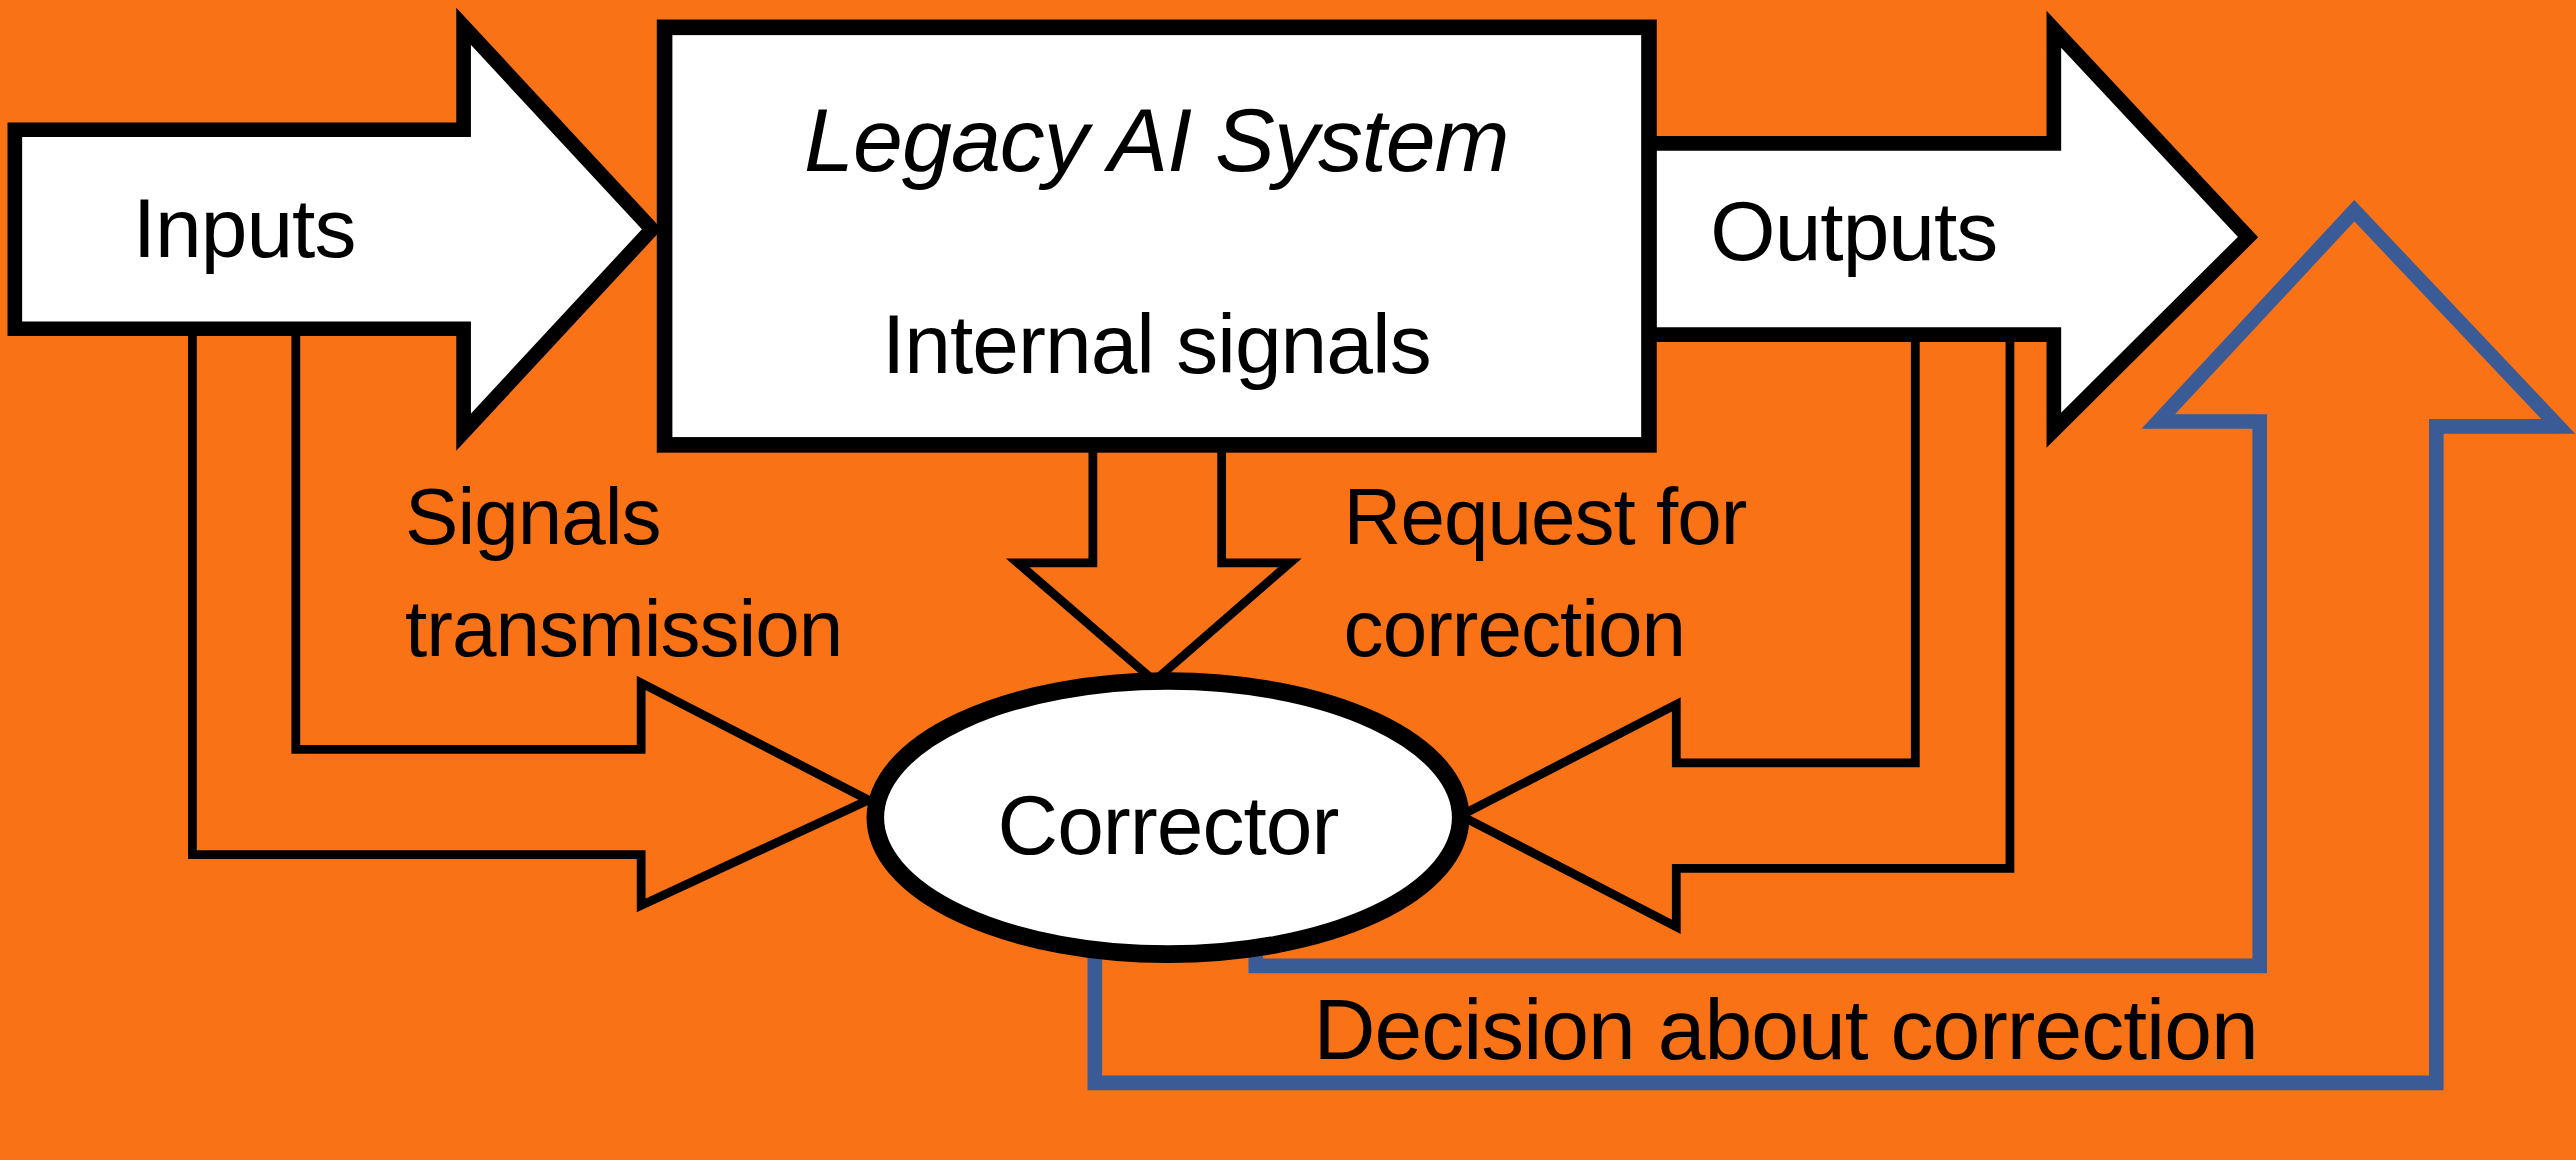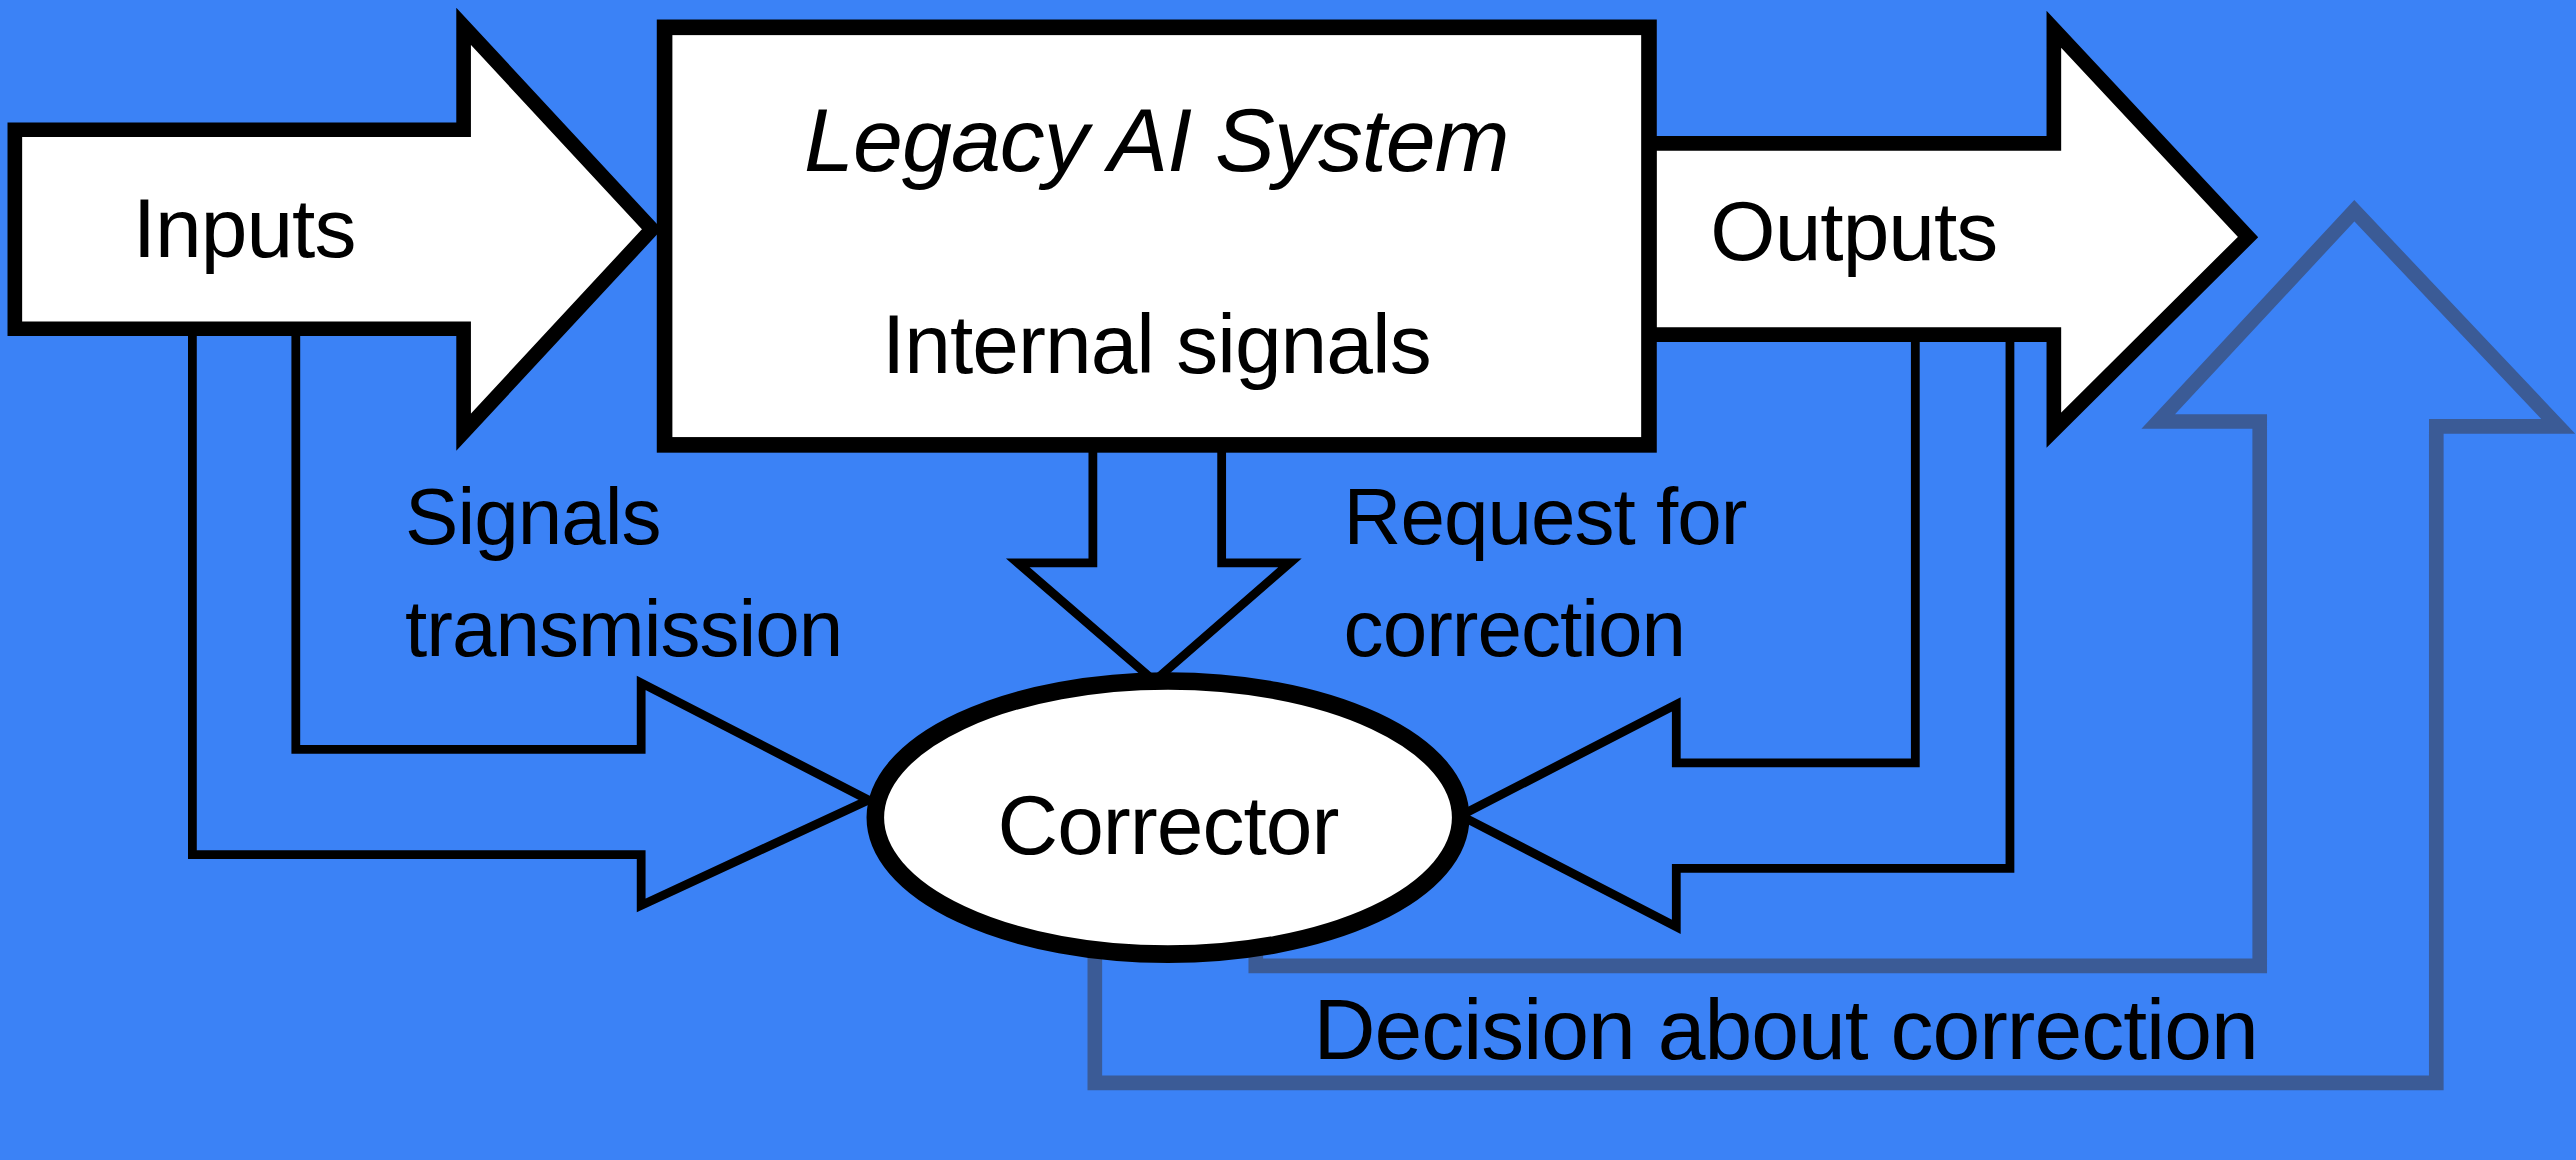--- a/index.html
+++ b/index.html
@@ -4,21 +4,21 @@
 <style>
   html, body {
     margin: 0;
     padding: 0;
     background: #ffffff;
   }
   .stage {
     position: relative;
     width: 2576px;
     height: 1160px;
-    background: #3b82f6;
+    background: #f97316;
     overflow: hidden;
   }
   svg { display: block; }
   text {
     font-family: "Liberation Sans", "DejaVu Sans", sans-serif;
     fill: #000000;
     letter-spacing: -1px;
   }
   .lbl      { font-size: 86px; }
   .lbl-sm   { font-size: 82px; }

